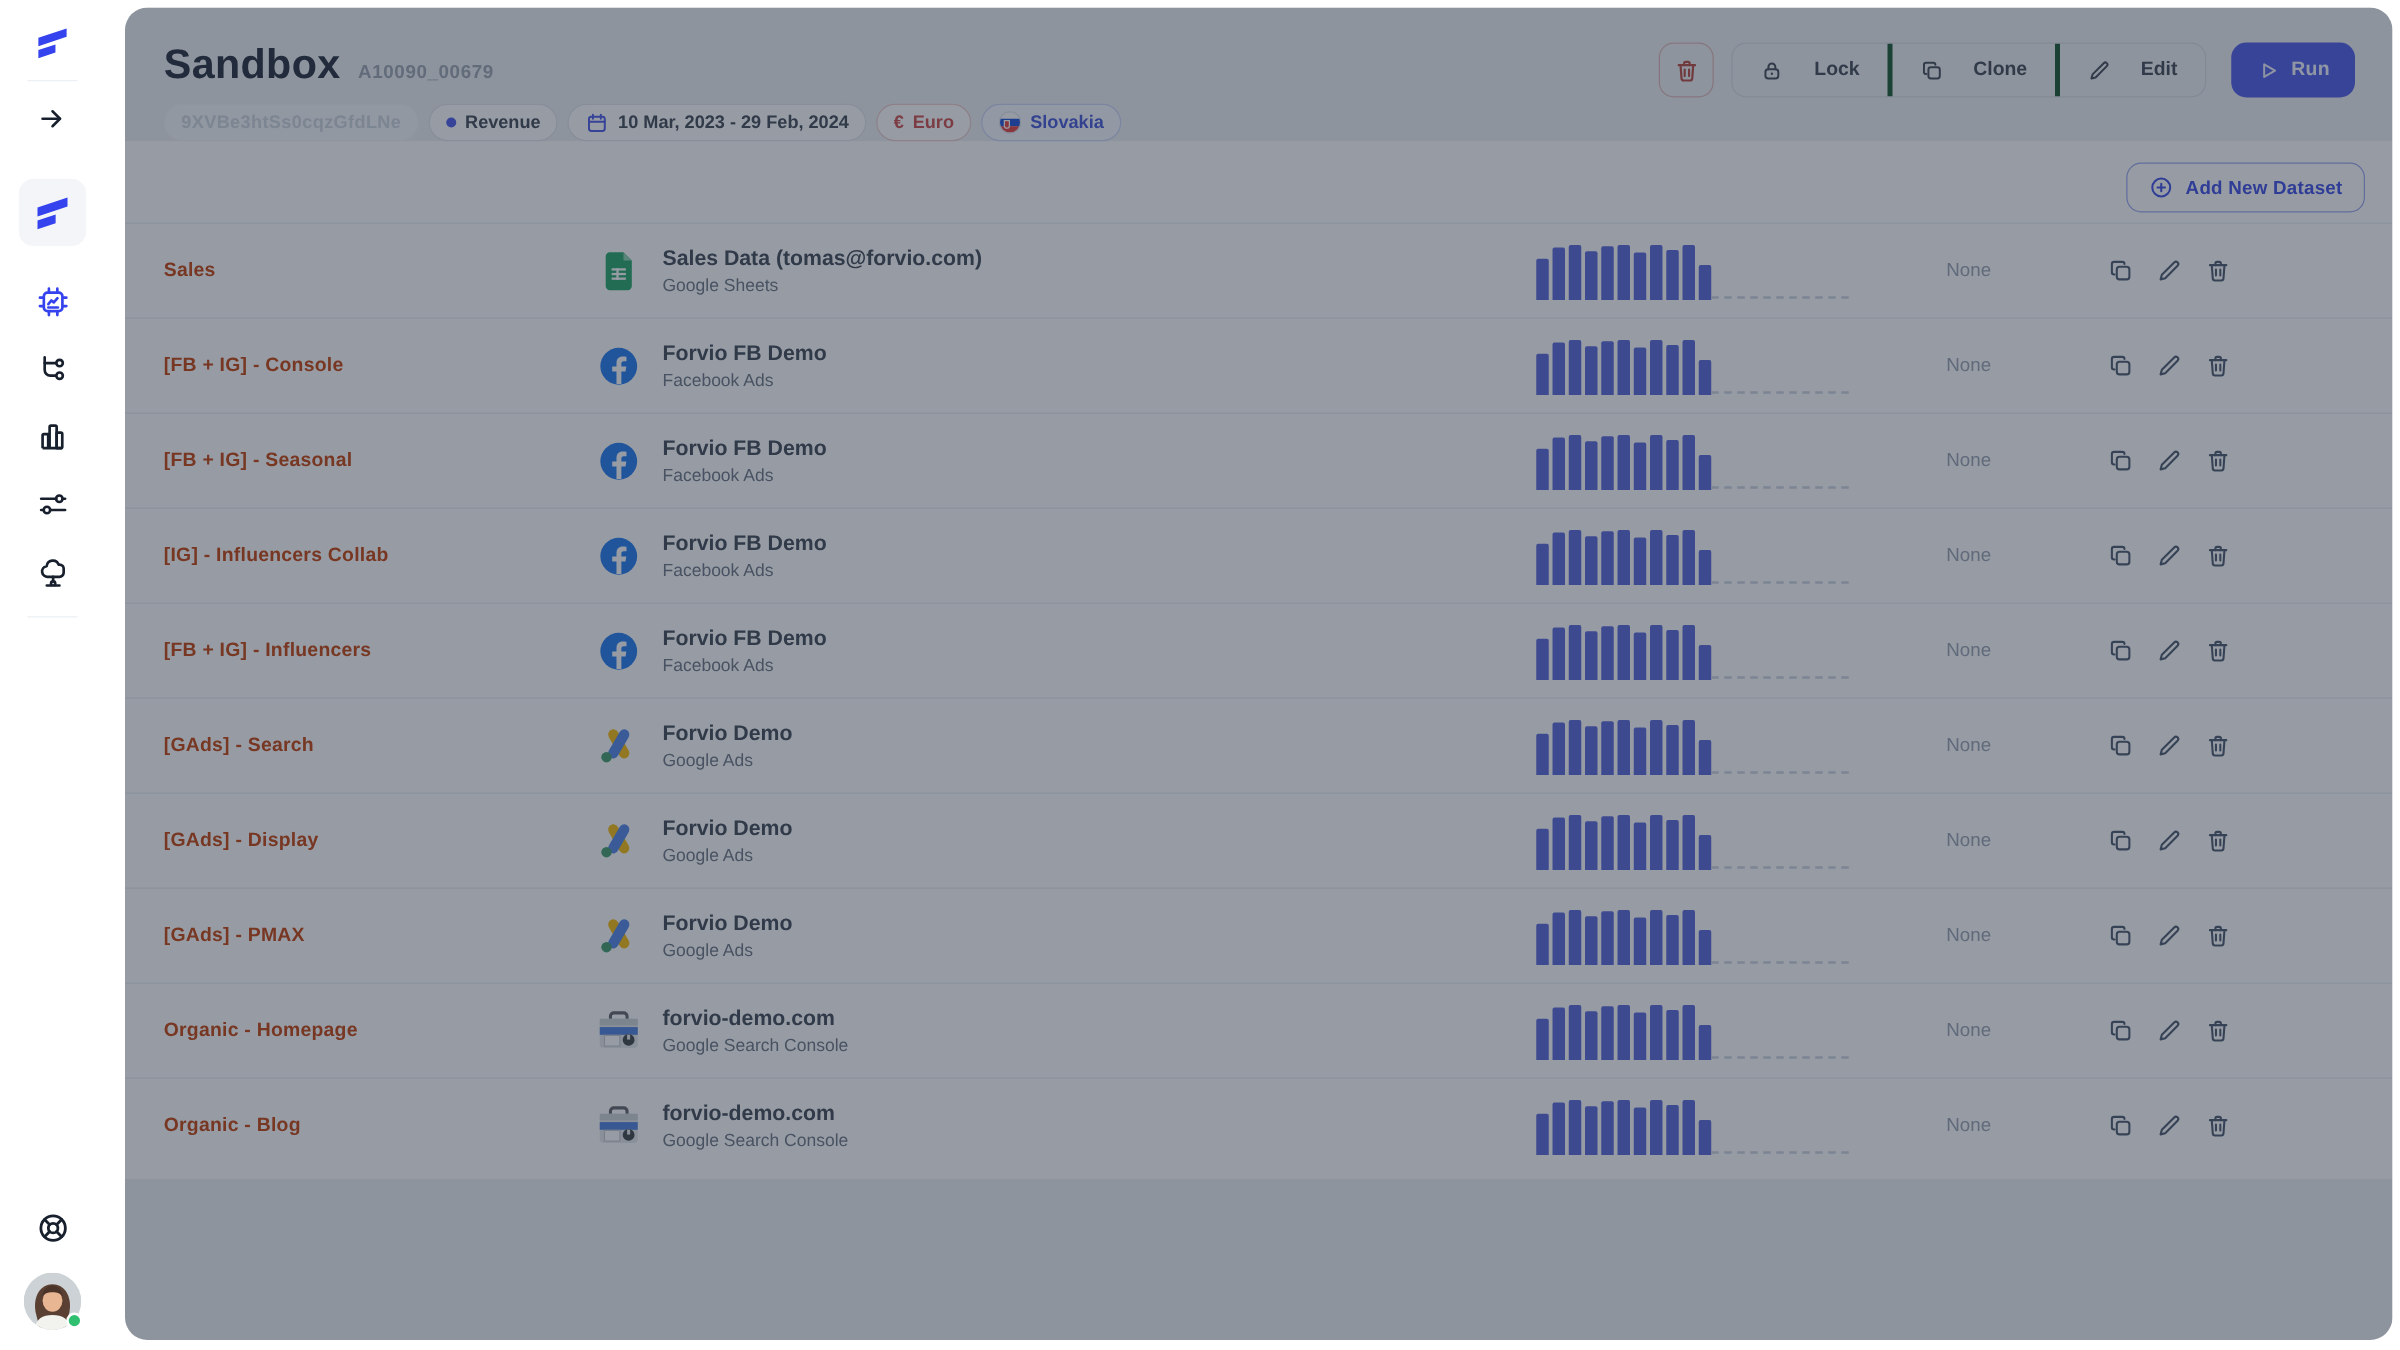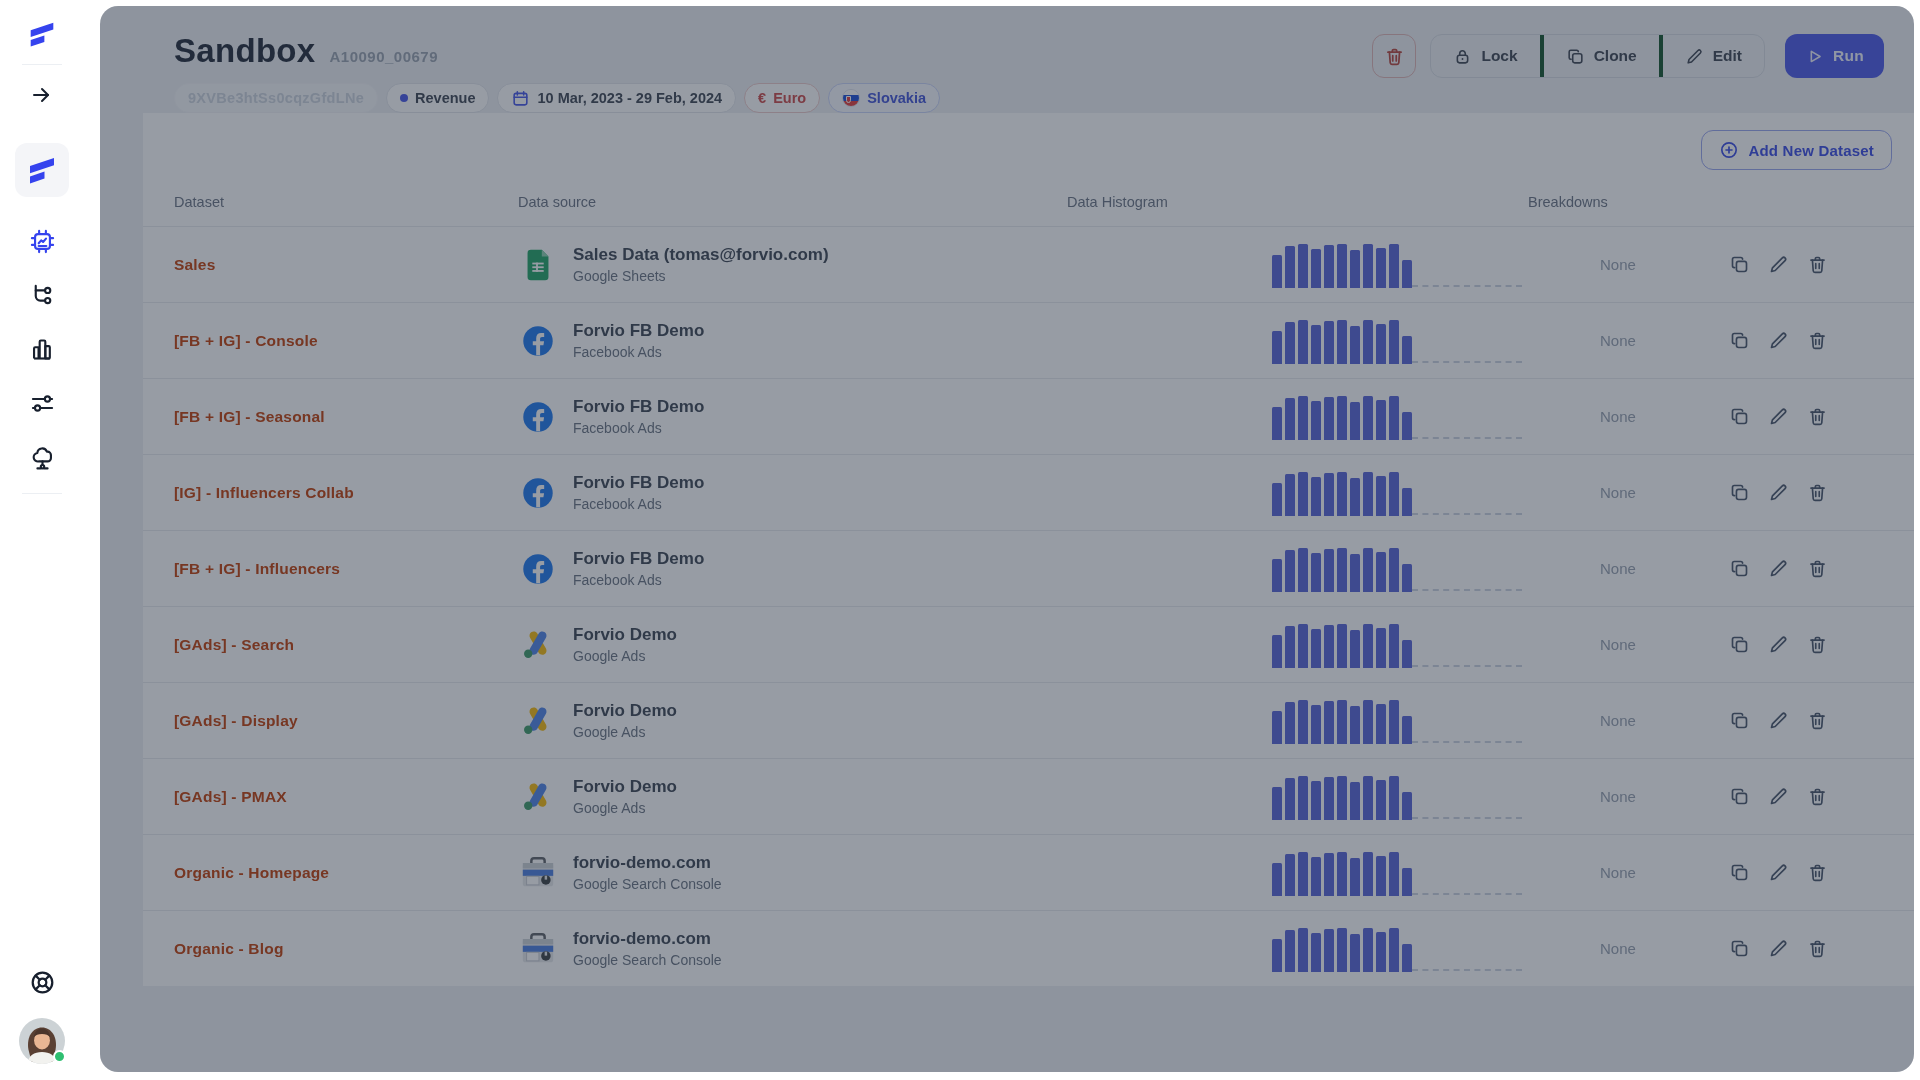--- a/index.html
+++ b/index.html
@@ -17,21 +17,21 @@
     display:flex; align-items:center; justify-content:center; cursor:pointer; }
   .side-nav { margin-top:22px; display:flex; flex-direction:column; gap:10px; align-items:center; }
   .side-nav .side-btn.active { color:#3543ee; }
   .side-spacer { flex:1; }
   .avatar-wrap { position:relative; width:46px; height:46px; margin:14px 0 16px; cursor:pointer; }
   .avatar-wrap .dot { position:absolute; right:-1px; bottom:1px; width:13px; height:13px; border-radius:50%;
     background:#2fbf71; border:2.5px solid #fff; }
 
   
   .card { position:absolute; left:100px; top:6px; width:1814px; height:1066px; background:#eef0f4;
-    border-radius:18px; overflow:hidden;padding-left:43px; }
+    border-radius:18px; overflow:hidden; }
   .scrim { position:absolute; inset:0; background:rgba(35,44,62,0.47); z-index:50; }
 
   .card-header { padding:26px 30px 0 31px; display:flex; justify-content:space-between; align-items:flex-start; }
   .title-block .trow { display:flex; align-items:baseline; gap:14px; }
   .page-title { font-size:33px; font-weight:800; color:#222b3a; letter-spacing:.3px; }
   .page-id { font-size:15px; font-weight:600; color:#9aa3b0; letter-spacing:.5px; }
   .tags-row { margin-top:13px; display:flex; gap:8px; align-items:center; }
   .pill { height:30px; border-radius:15px; display:flex; align-items:center; gap:7px;
     padding:0 13px; font-size:14.5px; font-weight:600; background:#fff; border:1px solid #e2e5eb; color:#3f4754; }
   .pill.hash { background:#f6f7fa; border-color:#f1f2f6; color:#ccd3dd; font-weight:600; letter-spacing:.3px; }
@@ -41,21 +41,21 @@
   .flag { width:18px; height:18px; border-radius:50%; overflow:hidden; position:relative; border:1px solid #dfe3ee; }
   .flag .s1 { position:absolute; top:0; left:0; right:0; height:33%; background:#fff; }
   .flag .s2 { position:absolute; top:33%; left:0; right:0; height:34%; background:#1c4fd8; }
   .flag .s3 { position:absolute; bottom:0; left:0; right:0; height:33%; background:#e23d3d; }
   .flag .shield { position:absolute; left:3px; top:6px; width:5px; height:7px; background:#e23d3d; border-radius:0 0 3px 3px; border:0.5px solid #fff; }
 
   .header-actions { display:flex; align-items:center; gap:14px; margin-top:2px; }
   .btn-trash { width:44px; height:44px; border-radius:12px; border:1px solid #e0b6b6; background:transparent;
     color:#b8473f; display:flex; align-items:center; justify-content:center; cursor:pointer; }
   .btn-group { height:44px; border:1px solid #d7dbe2; border-radius:12px; display:flex; align-items:stretch; }
-  .btn-group .gbtn { display:flex; align-items:center; gap:9px; padding:0 22px; font-size:15.5px; font-weight:600;
+  .btn-group .gbtn { display:flex; align-items:center; gap:24px; padding:0 22px; font-size:15.5px; font-weight:600;
     color:#3f4754; background:transparent; border:none; cursor:pointer; }
   .btn-group .gbtn + .gbtn { border-left:4px solid #14532d; }
   .btn-run { height:44px; min-width:92px; margin-left:6px; border:none; border-radius:12px; background:#4c5ae8;
     color:#f2f4ff; font-size:15.5px; font-weight:700; display:flex; align-items:center; gap:9px;
     padding:0 20px; cursor:pointer; letter-spacing:.3px; }
 
   .tabs { margin-top:16px; padding:0 31px; border-bottom:1px solid #e3e6ec; display:flex; gap:36px; }
   .tab { position:relative; padding:8px 2px 15px; font-size:16.5px; font-weight:600; color:#6e7683; cursor:pointer; }
   .tab.active { color:#3b4ce4; }
   .tab.active::after { content:""; position:absolute; left:0; right:0; bottom:-1px; height:3px;
@@ -267,27 +267,20 @@
     <div class="toolbar">
       <button class="btn-add">
         <svg width="20" height="20" viewBox="0 0 24 24" fill="none" stroke="currentColor" stroke-width="2" stroke-linecap="round">
           <circle cx="12" cy="12" r="8.6"></circle>
             <path d="M12 8.4v7.2M8.4 12h7.2"></path>
         </svg>
         <span>Add New Dataset</span>
       </button>
     </div>
 
-    <div class="grid thead">
-      <div>Dataset</div>
-      <div>Data source</div>
-      <div>Data Histogram</div>
-      <div>Breakdowns</div>
-      <div></div>
-    </div>
 
     <div id="rows">
   <div class="grid row">
     <div class="cell-dataset">Sales</div>
     <div class="cell-source">
       <span class="src-icon">
               <svg width="38" height="38" viewBox="0 0 40 40">
                 <path fill="#23a566" d="M24 4H12.5A3.5 3.5 0 0 0 9 7.5v25A3.5 3.5 0 0 0 12.5 36h15A3.5 3.5 0 0 0 31 32.5V11z"></path>
                 <path fill="#8ed1b1" d="M24 4l7 7h-7z"></path>
                 <g fill="#fff">

